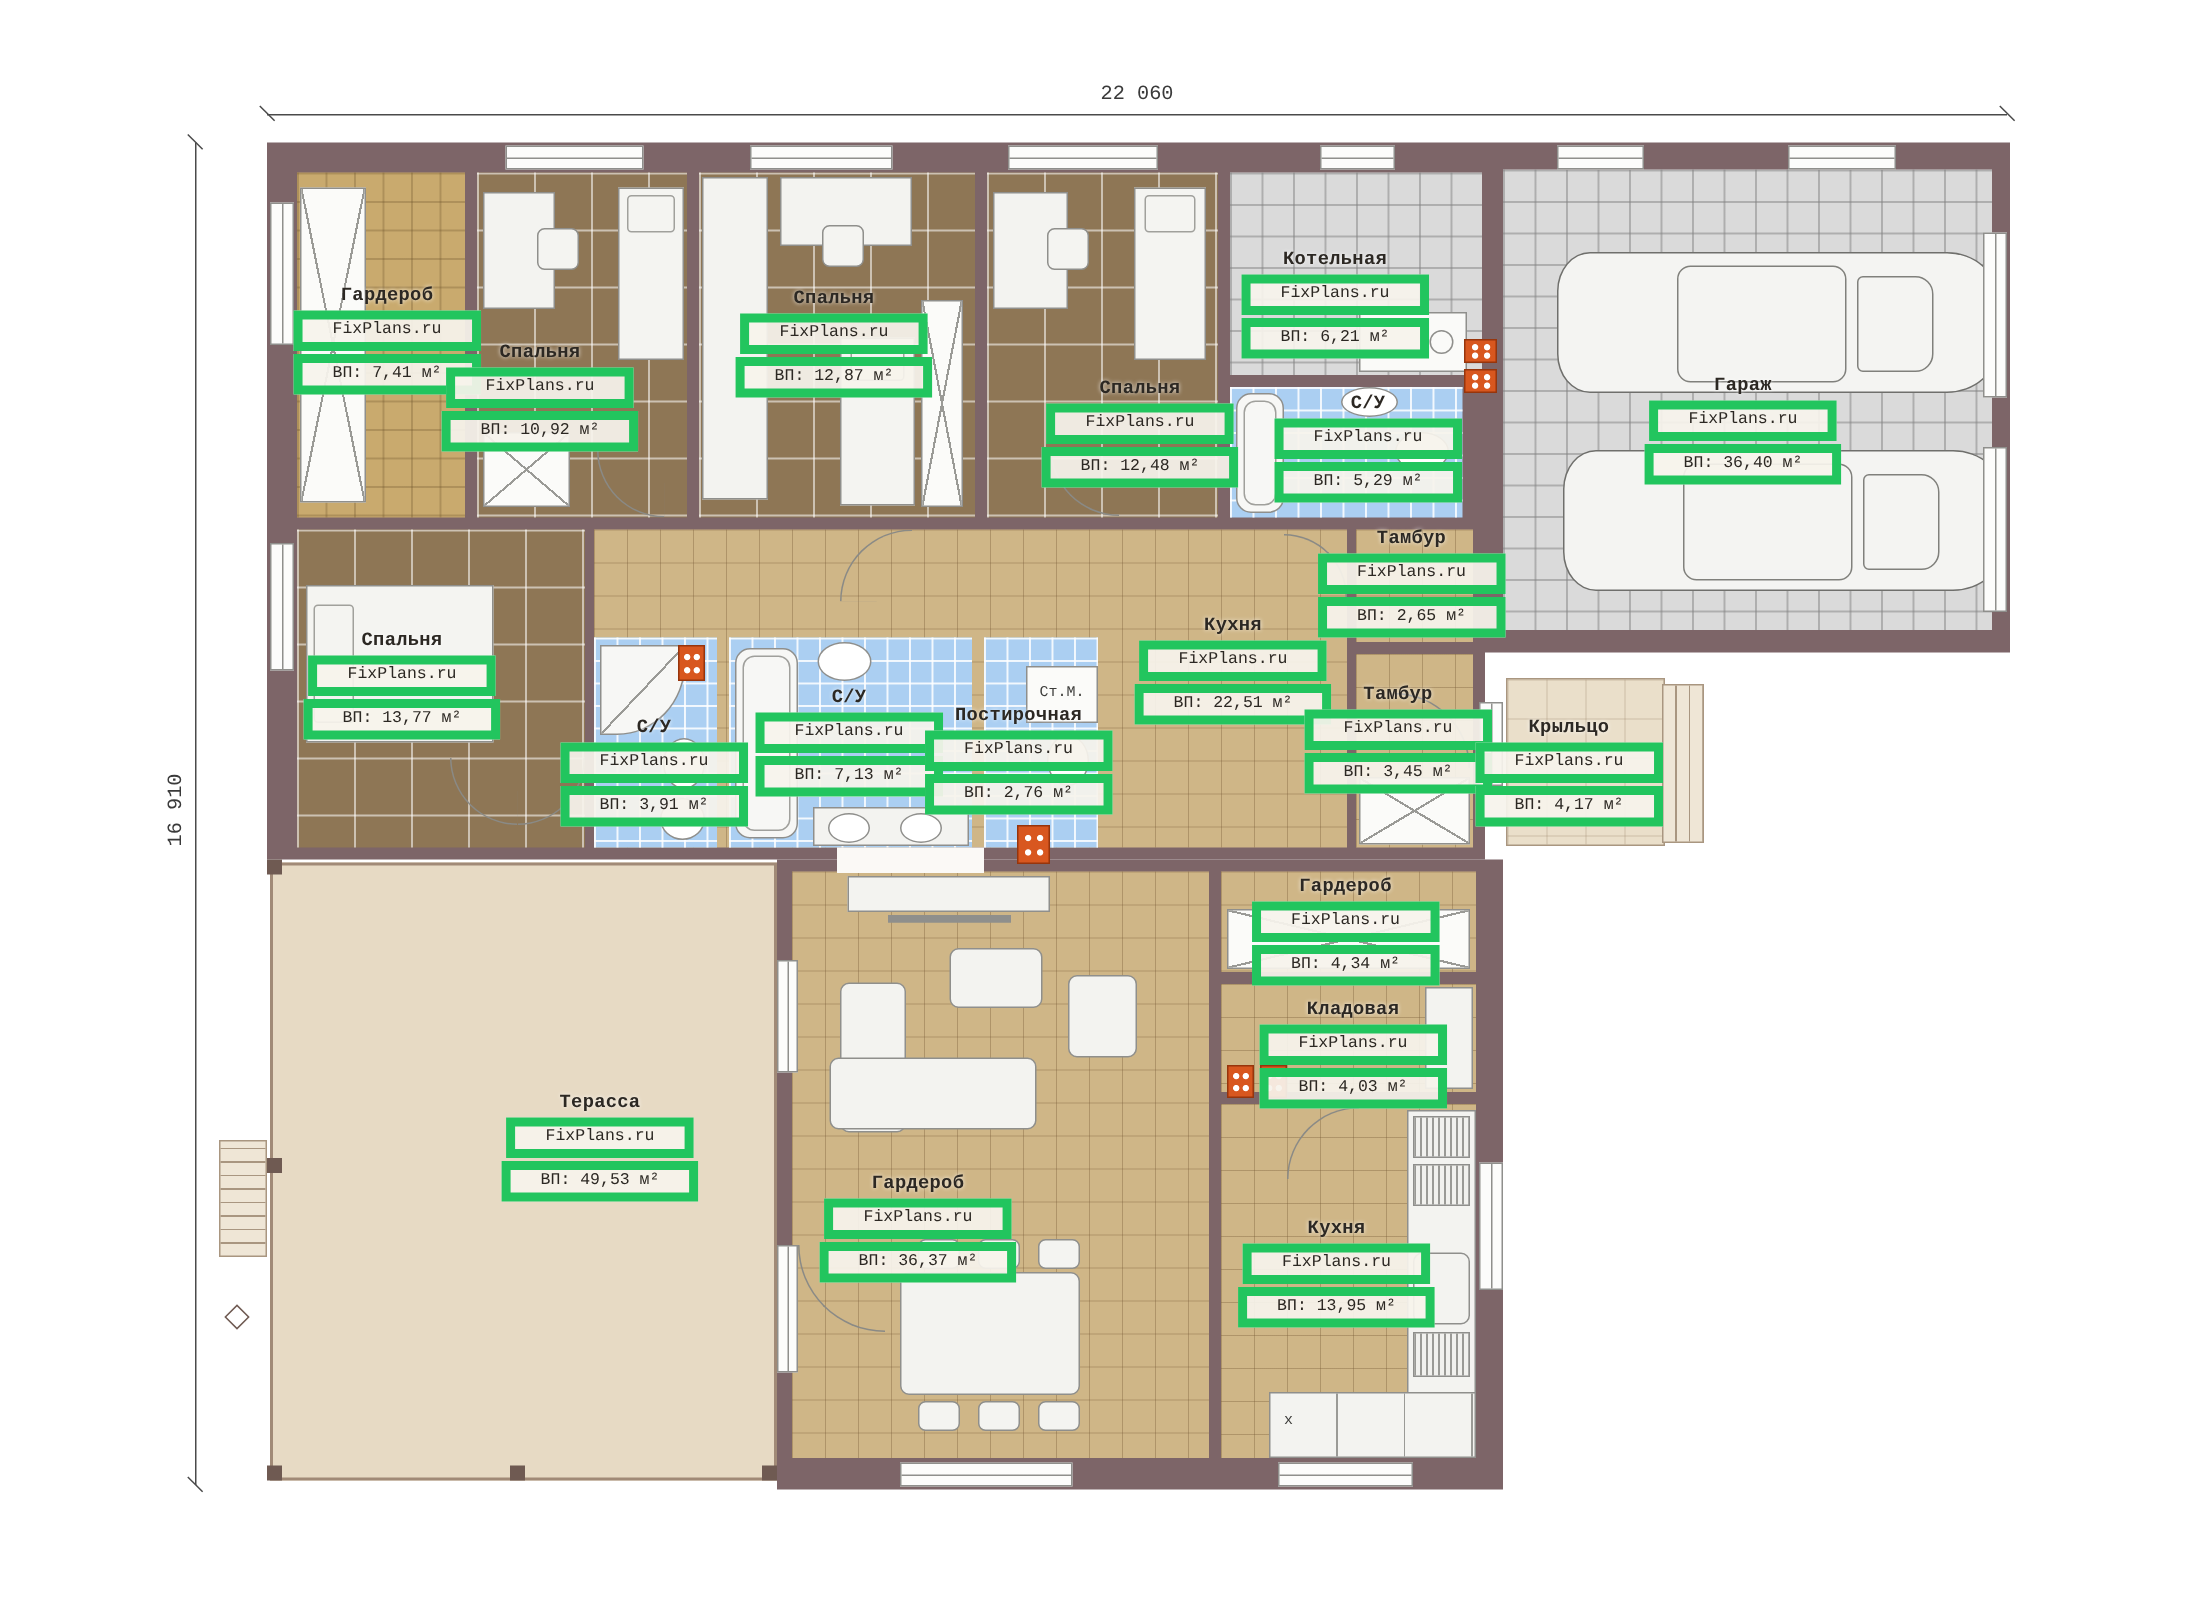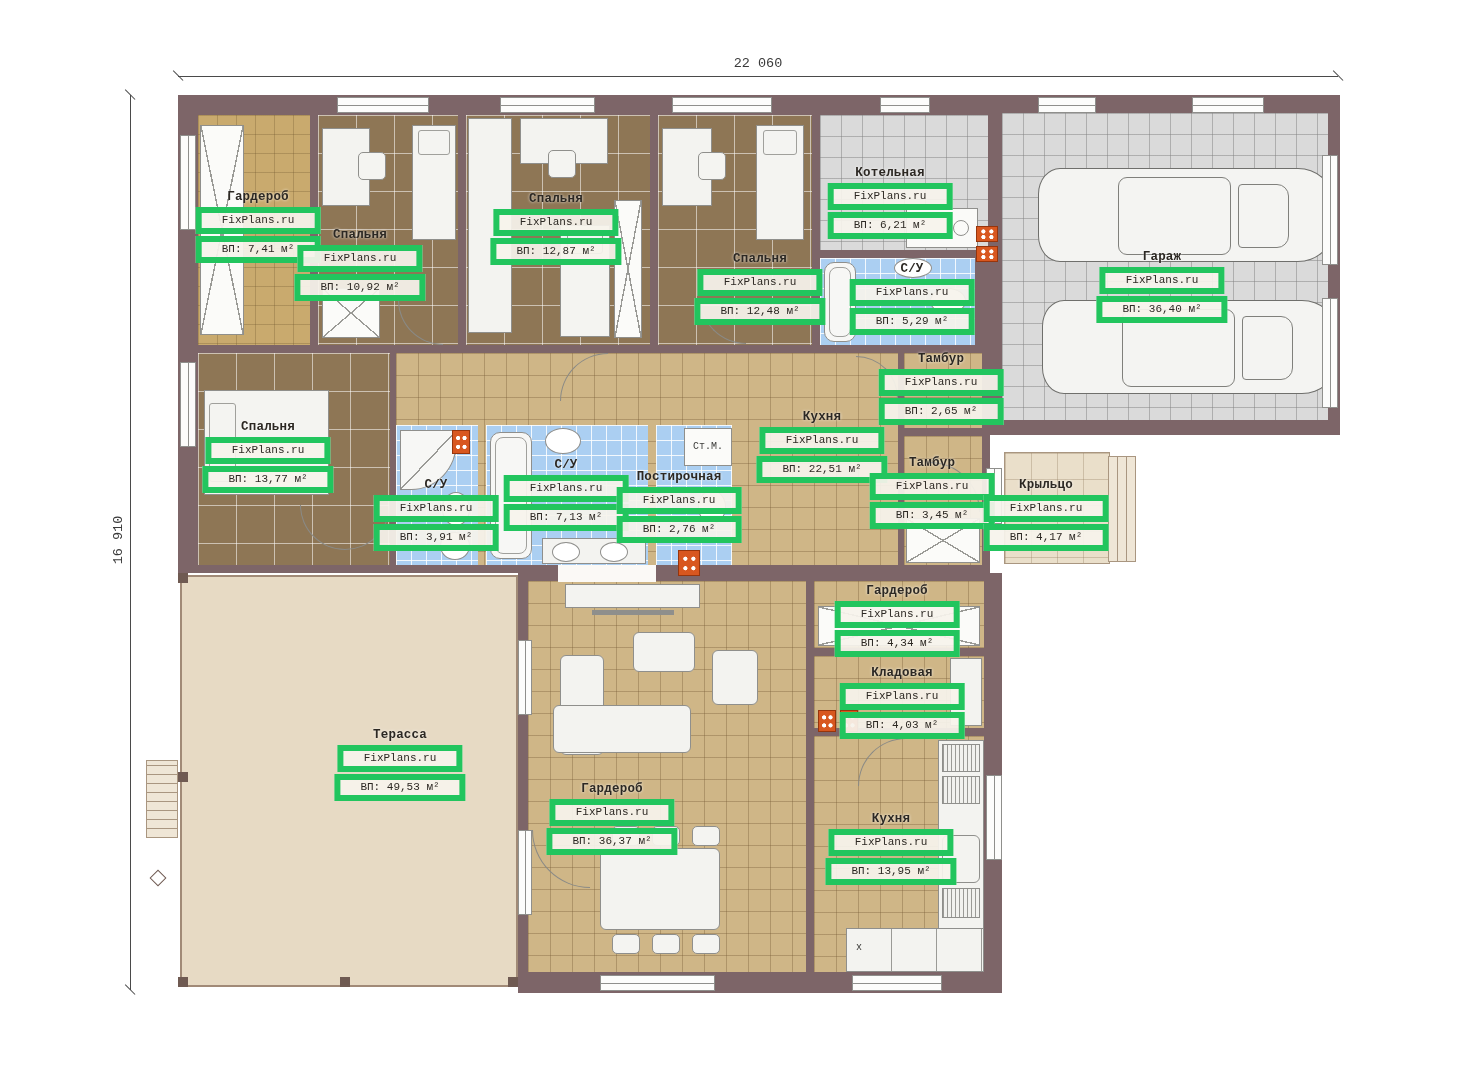--- a/index.html
+++ b/index.html
@@ -216,21 +216,21 @@
   <div class="toilet" style="left:442px;top:492px;width:26px;height:32px;"></div>
   <div class="sink" style="left:440px;top:532px;width:28px;height:26px;"></div>
   <div class="radiator" style="left:452px;top:430px;width:18px;height:24px;"></div>
 
   <div class="tub" style="left:490px;top:432px;width:40px;height:125px;"></div>
   <div class="toilet" style="left:545px;top:428px;width:34px;height:24px;"></div>
   <div class="furn" style="left:542px;top:538px;width:104px;height:26px;"></div>
   <div class="sink" style="left:552px;top:542px;width:26px;height:18px;"></div>
   <div class="sink" style="left:600px;top:542px;width:26px;height:18px;"></div>
 
-  <div class="small-note" style="left:684px;top:428px;width:46px;height:36px;">Ст.М.</div>
+  <div class="small-note" style="left:684px;top:444px;width:46px;height:36px;">Ст.М.</div>
   <div class="toilet" style="left:698px;top:490px;width:26px;height:32px;"></div>
   <div class="radiator" style="left:678px;top:550px;width:22px;height:26px;"></div>
 
   <div class="xbox" style="left:906px;top:518px;width:74px;height:45px;"></div>
 
   <div class="furn" style="left:565px;top:584px;width:135px;height:24px;"></div>
   <div class="furn" style="left:592px;top:610px;width:82px;height:5px;background:#8f8f8c;"></div>
   <div class="furn rounded" style="left:560px;top:655px;width:44px;height:100px;"></div>
   <div class="furn rounded" style="left:553px;top:705px;width:138px;height:48px;"></div>
   <div class="furn rounded" style="left:712px;top:650px;width:46px;height:55px;"></div>

